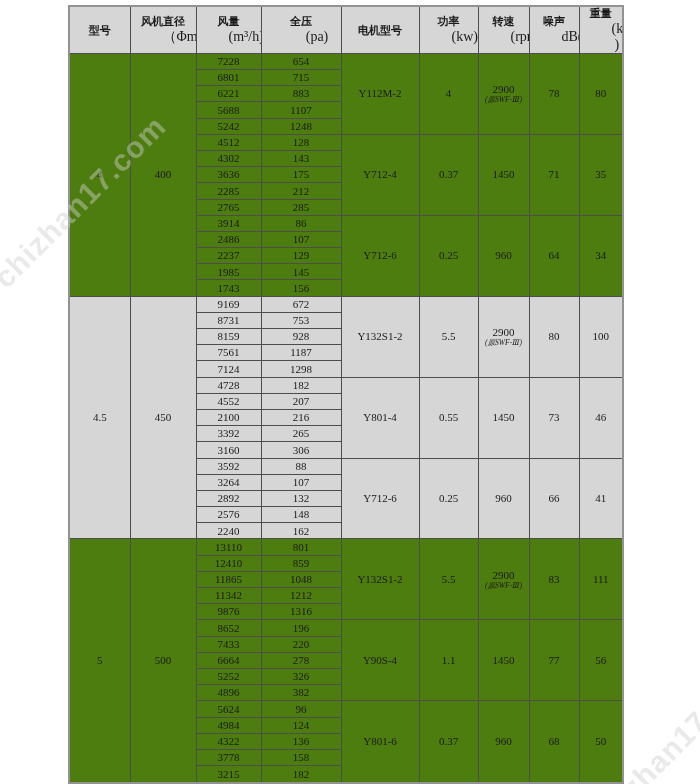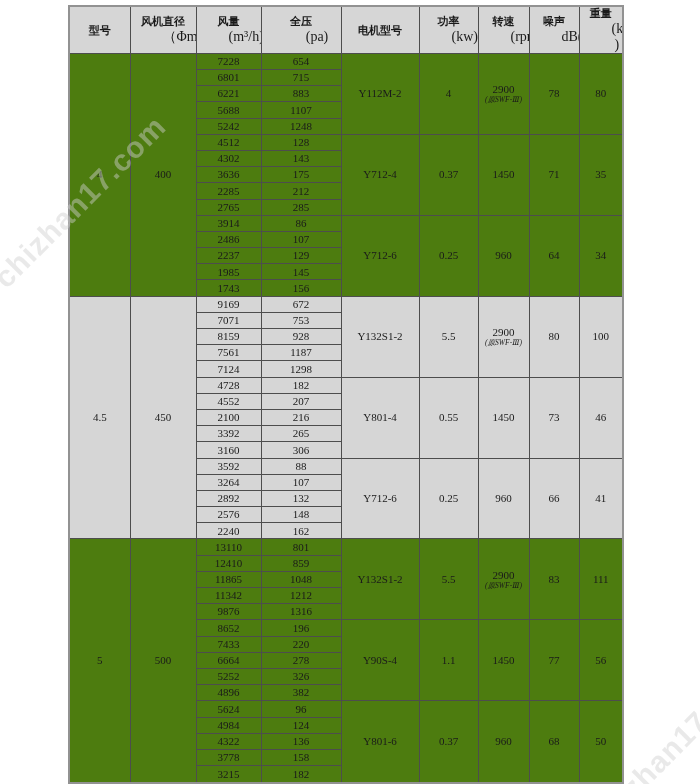--- a/index.html
+++ b/index.html
@@ -204,21 +204,21 @@
           <td class="diameter-cell" rowspan="15">450</td>
           <td class="flow-cell">9169</td>
           <td class="pressure-cell">672</td>
           <td class="motor-cell" rowspan="5">Y132S1-2</td>
           <td class="power-cell" rowspan="5">5.5</td>
           <td class="speed-cell" rowspan="5"><span>2900</span><span class="speed-note">(原SWF-Ⅲ)</span></td>
           <td class="noise-cell" rowspan="5">80</td>
           <td class="weight-cell" rowspan="5">100</td>
         </tr>
         <tr class="shaded">
-          <td class="flow-cell">7071</td>
+          <td class="flow-cell">8731</td>
           <td class="pressure-cell">753</td>
         </tr>
         <tr class="shaded">
           <td class="flow-cell">8159</td>
           <td class="pressure-cell">928</td>
         </tr>
         <tr class="shaded">
           <td class="flow-cell">7561</td>
           <td class="pressure-cell">1187</td>
         </tr>

